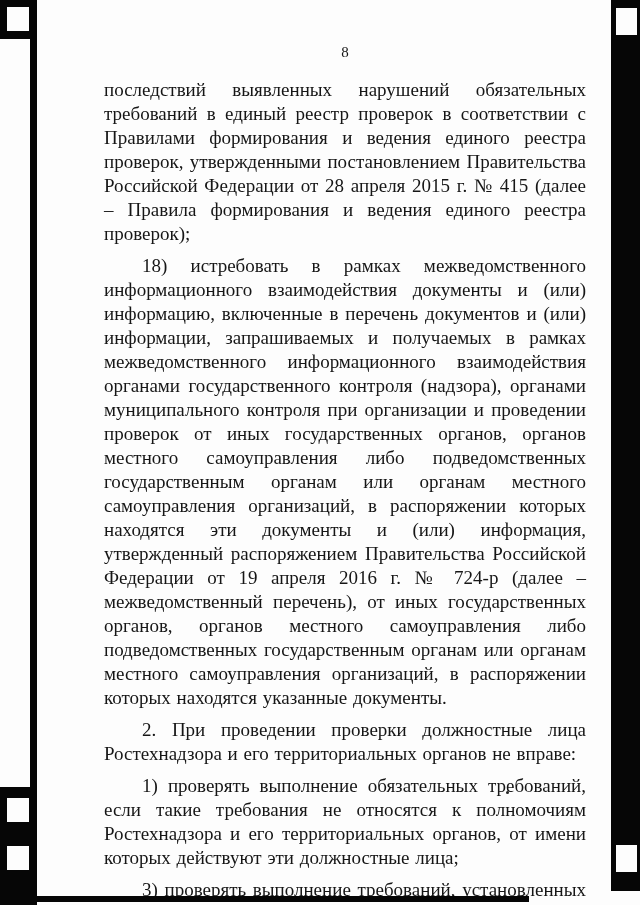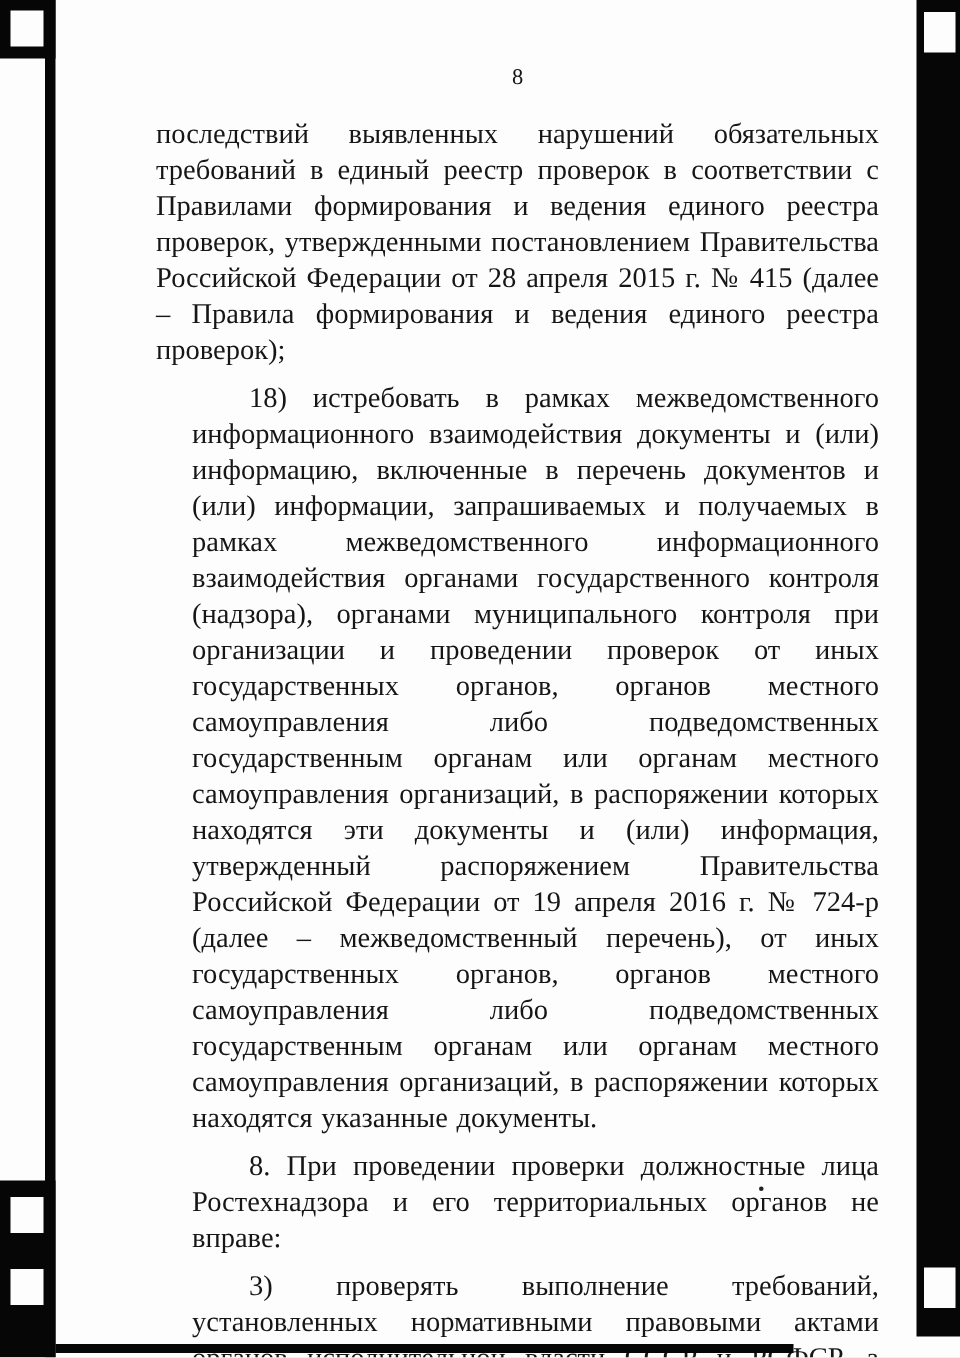--- a/index.html
+++ b/index.html
@@ -66,34 +66,34 @@
     line-height: 24px;
     text-align: justify;
     text-align-last: left;
   }
   .doc-body p {
     margin: 0 0 8px 0;
     word-spacing: 1px;
   }
   .doc-body p.indent {
     text-indent: 38px;
-    margin-left: 24px;
   }
 </style>
 </head>
 <body>
 
 <div class="scan-page">
 
   <div class="page-number">8</div>
 
   <div class="doc-body">
       <p>последствий выявленных нарушений обязательных требований в единый реестр проверок в соответствии с Правилами формирования и ведения единого реестра проверок, утвержденными постановлением Правительства Российской Федерации от 28 апреля 2015 г. № 415 (далее – Правила формирования и ведения единого реестра проверок);</p>
       <p class="indent">18) истребовать в рамках межведомственного информационного взаимодействия документы и (или) информацию, включенные в перечень документов и (или) информации, запрашиваемых и получаемых в рамках межведомственного информационного взаимодействия органами государственного контроля (надзора), органами муниципального контроля при организации и проведении проверок от иных государственных органов, органов местного самоуправления либо подведомственных государственным органам или органам местного самоуправления организаций, в распоряжении которых находятся эти документы и (или) информация, утвержденный распоряжением Правительства Российской Федерации от 19 апреля 2016 г. № 724-р (далее – межведомственный перечень), от иных государственных органов, органов местного самоуправления либо подведомственных государственным органам или органам местного самоуправления организаций, в распоряжении которых находятся указанные документы.</p>
-      <p class="indent">8. При проведении проверки должностные лица Ростехнадзора и его территориальных органов не вправе:</p>
+      <p class="indent">2. При проведении проверки должностные лица Ростехнадзора и его территориальных органов не вправе:</p>
+      <p class="indent">1) проверять выполнение обязательных требований, если такие требования не относятся к полномочиям Ростехнадзора и его территориальных органов, от имени которых действуют эти должностные лица;</p>
       <p class="indent">3) проверять выполнение требований, установленных нормативными правовыми актами органов исполнительной власти СССР и РСФСР, а также выполнение требований нормативных документов, обязательность применения которых не предусмотрена законодательством Российской Федерации;</p>
     </div>
 
   <div class="scan-black border-right"></div>
   <div class="scan-black border-left-top"></div>
   <div class="scan-black border-left-line"></div>
   <div class="scan-black border-left-bottom"></div>
   <div class="scan-black border-bottom-line"></div>
 
   <div class="scan-hole hole-right-top"></div>

